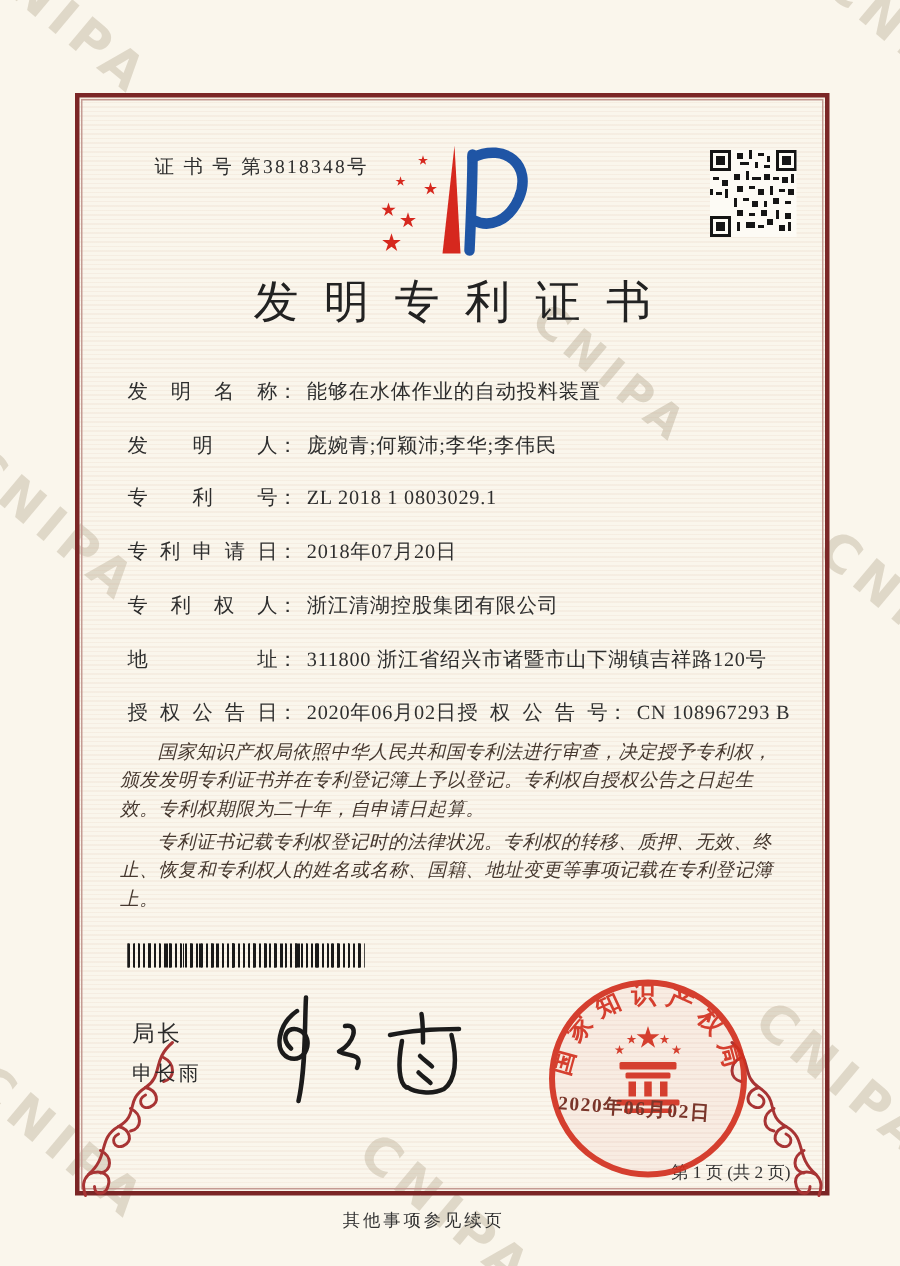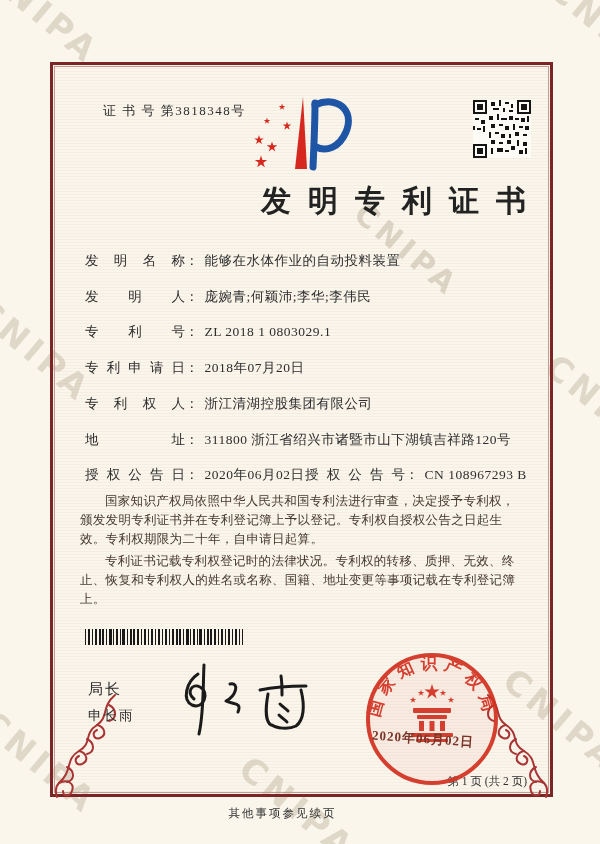--- a/index.html
+++ b/index.html
@@ -25,32 +25,32 @@
          background:repeating-linear-gradient(180deg,rgba(205,160,135,0.10) 0 1px,transparent 1px 3px);}
   .frame-inner{position:absolute;inset:1px;border:1px solid #c49b93;}
 
   .abs{position:absolute;z-index:3;}
 
   .cert-no{left:103px;top:102px;font-size:13px;color:#2e2e2e;letter-spacing:1.5px;text-align:right;}
 
   .logo{left:243px;top:95px;width:115px;height:78px;}
   .qr{left:473px;top:100px;width:58px;height:58px;}
 
-  .title{left:60px;top:181px;width:483px;text-align:right;font-size:30px;font-weight:700;
+  .title{left:60px;top:181px;width:483px;text-align:center;font-size:30px;font-weight:400;
          color:#222;letter-spacing:17px;text-indent:17px;}
 
   .field-row{position:absolute;left:85px;z-index:3;font-size:13.5px;color:#2e2e2e;white-space:nowrap;}
   .f-label{display:inline-block;width:100px;text-align:justify;text-align-last:justify;}
   .f-colon{display:inline-block;margin-right:6px;}
   .f-value{letter-spacing:0.5px;}
   .grant2{position:absolute;left:208px;top:0;padding-left:12px;}
 
   .paras{left:80px;top:492px;width:443px;font-size:12.5px;line-height:19px;color:#46382f;
          letter-spacing:0.3px;}
-  .paras p{margin:0 0 3px 0;text-indent:2em;}
+  .paras p{margin:0 0 3px 0;text-indent:2em;font-style:italic;}
 
   .barcode{left:85px;top:629px;width:158px;height:16px;
      background:
        repeating-linear-gradient(90deg,#191919 0 1.5px,transparent 1.5px 3.5px),
        repeating-linear-gradient(90deg,#191919 0 1px,transparent 1px 7px),
        repeating-linear-gradient(90deg,transparent 0 4px,#191919 4px 5px,transparent 5px 11px);}
 
   .director-title{left:88px;top:680px;font-size:15px;color:#2c2c2c;letter-spacing:2px;}
   .director-name{left:88px;top:707px;font-size:13.5px;color:#2c2c2c;letter-spacing:2px;text-align:center;}
   .signature{left:168px;top:662px;width:150px;height:76px;z-index:4;}

